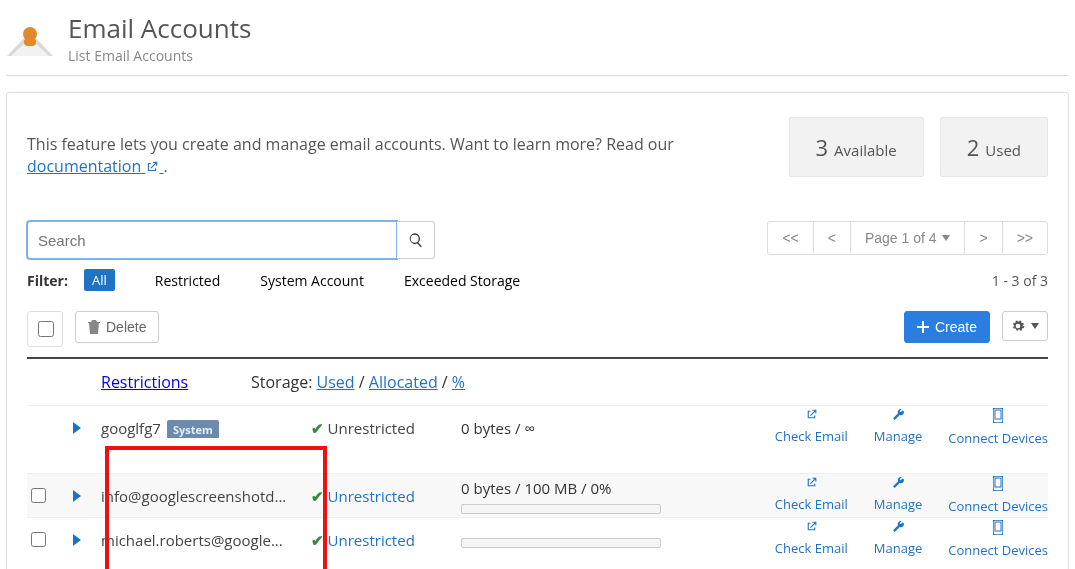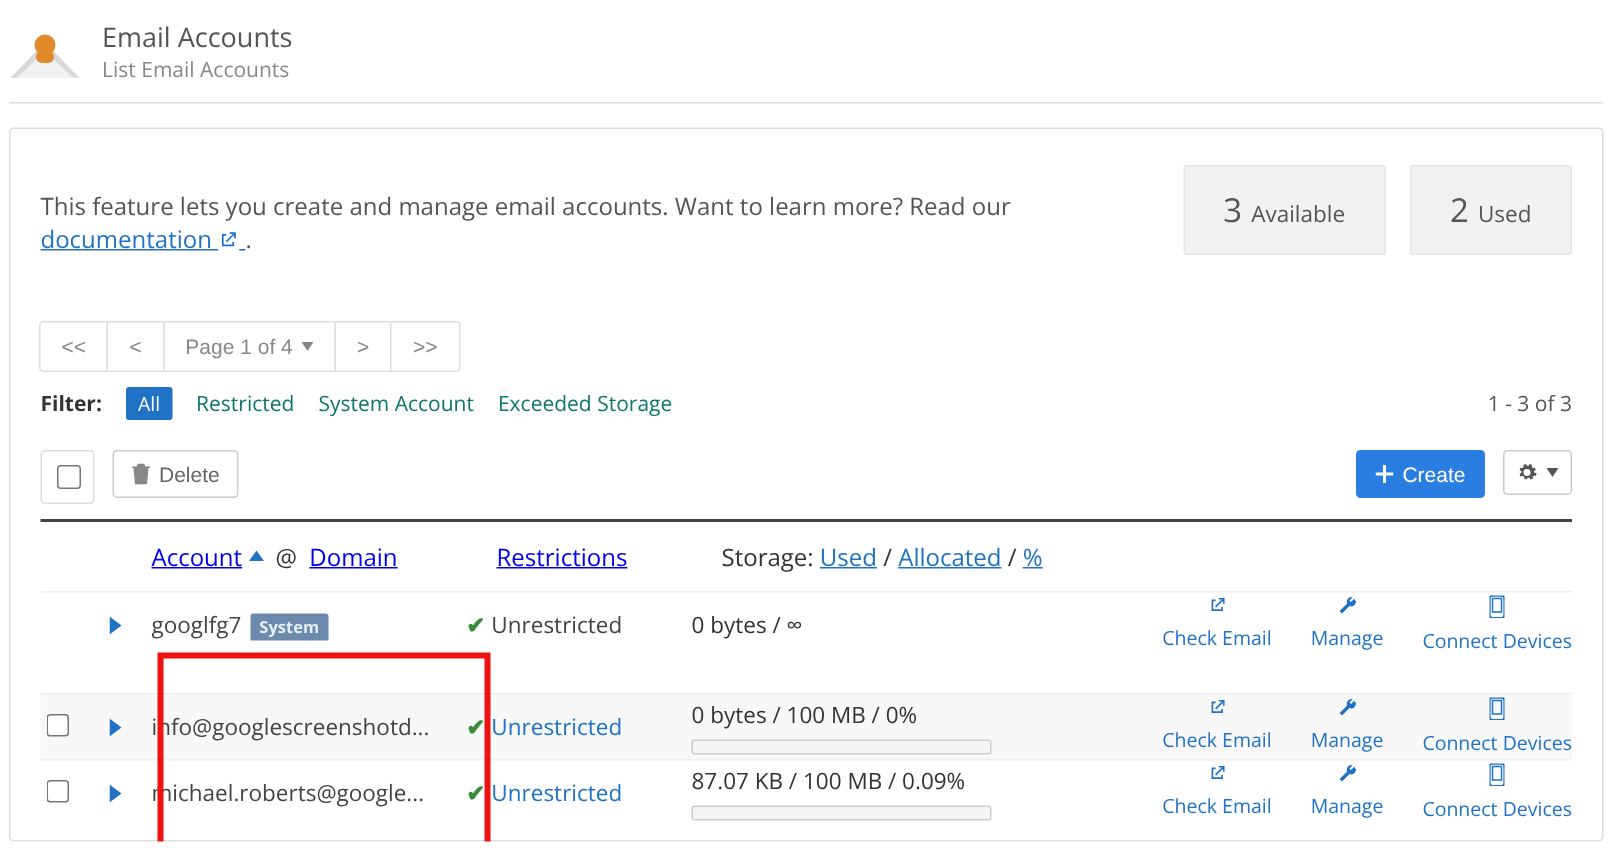--- a/index.html
+++ b/index.html
@@ -19,21 +19,21 @@
     display: flex;
     align-items: center;
     gap: 14px;
     padding: 4px 0 10px 0;
   }
   .header-icon {
     width: 48px; height: 48px;
     display:flex; align-items:center; justify-content:center;
   }
   .header-titles h1 {
-    margin: 0; font-size: 18px; font-weight: 400; color:#555;
+    margin: 0; font-size: 26px; font-weight: 400; color:#555;
   }
   .header-titles .sub {
     margin: 0; font-size: 14px; color:#888;
   }
   hr.top-sep { border:none; border-top:1px solid #ddd; margin:0 0 16px 0;}
   
   
   .panel {
     border:1px solid #ddd;
     border-radius:3px;
@@ -106,21 +106,21 @@
     gap:16px;
     font-size:14px;
   }
   .filter-row .label { font-weight:bold; color:#333;}
   .pill {
     background:#1f72c4; color:#fff;
     padding:2px 8px; border-radius:2px;
     font-size:13px;
     cursor:pointer;
   }
-  .filter-link { color:#0f766e; cursor:pointer; }
+  .filter-link { color:#000000; cursor:pointer;margin-left:24px; }
   .count-right { margin-left:auto; color:#555;}
   
   
   .toolbar {
     display:flex;
     align-items:flex-start;
     margin-top:20px;
     gap:12px;
   }
   .chkbox-wrap {
@@ -256,20 +256,28 @@
           <span>Available</span>
         </div>
         <div class="stat-box">
           <span class="num">2</span>
           <span>Used</span>
         </div>
       </div>
     </div>
 
     <div class="search-row">
+      <div class="search-group">
+        <input class="search-input" type="text" placeholder="Search" style="">
+        <button class="search-btn">
+          <svg width="16" height="16" viewBox="0 0 24 24">
+              <path fill="#333" d="M10 2a8 8 0 015.3 13.9l5.4 5.4-1.4 1.4-5.4-5.4A8 8 0 1110 2zm0 2a6 6 0 100 12 6 6 0 000-12z"></path>
+            </svg>
+        </button>
+      </div>
       <div class="pager">
         <button>&lt;&lt;</button>
         <button>&lt;</button>
         <button>
           <span>Page 1 of 4</span>
           <svg style="display:inline;vertical-align:2px;margin-left:2px" width="8" height="6" viewBox="0 0 8 6">
               <path fill="#888" d="M0 0h8L4 6z"></path>
             </svg>
         </button>
         <button>&gt;</button>
@@ -311,28 +319,20 @@
             <path fill="#555" d="M0 0h8L4 6z"></path>
           </svg>
       </button>
     </div>
     <hr class="thick">
 
     <div class="tbl">
       <div class="col-head">
         <div class="col-chk"></div>
         <div class="col-expand"></div>
-        <div class="col-account">
-          <a href="#"><span>Account</span></a>
-          <svg style="display:inline;vertical-align:2px" width="10" height="8" viewBox="0 0 10 8">
-              <path fill="#1f72c4" d="M5 0l5 7H0z"></path>
-            </svg>
-          <span class="domain-at" style="color:#333;margin:0 4px">@</span>
-          <a href="#"><span>Domain</span></a>
-        </div>
         <div class="col-restr">
           <a href="#">Restrictions</a>
         </div>
         <div class="col-stor">
           <span>Storage:</span>
           <a href="#">Used</a>
           <span style="color:#333"> / </span>
           <a href="#">Allocated</a>
           <span style="color:#333"> / </span>
           <a href="#">%</a>
@@ -413,21 +413,20 @@
           <div class="row">
             <div class="col-chk"><input type="checkbox" style=""></div>
             <div class="col-expand">
               <svg width="8" height="12" viewBox="0 0 8 12">
                 <path fill="#1f72c4" d="M0 0l8 6-8 6z"></path>
               </svg>
             </div>
             <div class="col-account account-cell">michael.roberts@google...</div>
             <div class="col-restr"><span class="check">✔</span><span class="restr-link">Unrestricted</span></div>
             <div class="col-stor">
-              <div>87.07 KB / 100 MB / 0.09%</div>
               <div class="progress"></div>
             </div>
             <div class="col-actions">
               <span class="action-link">
                 <svg width="13" height="13" viewBox="0 0 24 24">
                   <path fill="#1f72c4" d="M14 3h7v7h-2V6.4l-8.3 8.3-1.4-1.4L17.6 5H14V3zM5 5h5v2H7v10h10v-3h2v5H5V5z"></path>
                 </svg>
                 <span>Check Email</span>
               </span>
               <span class="action-link">

